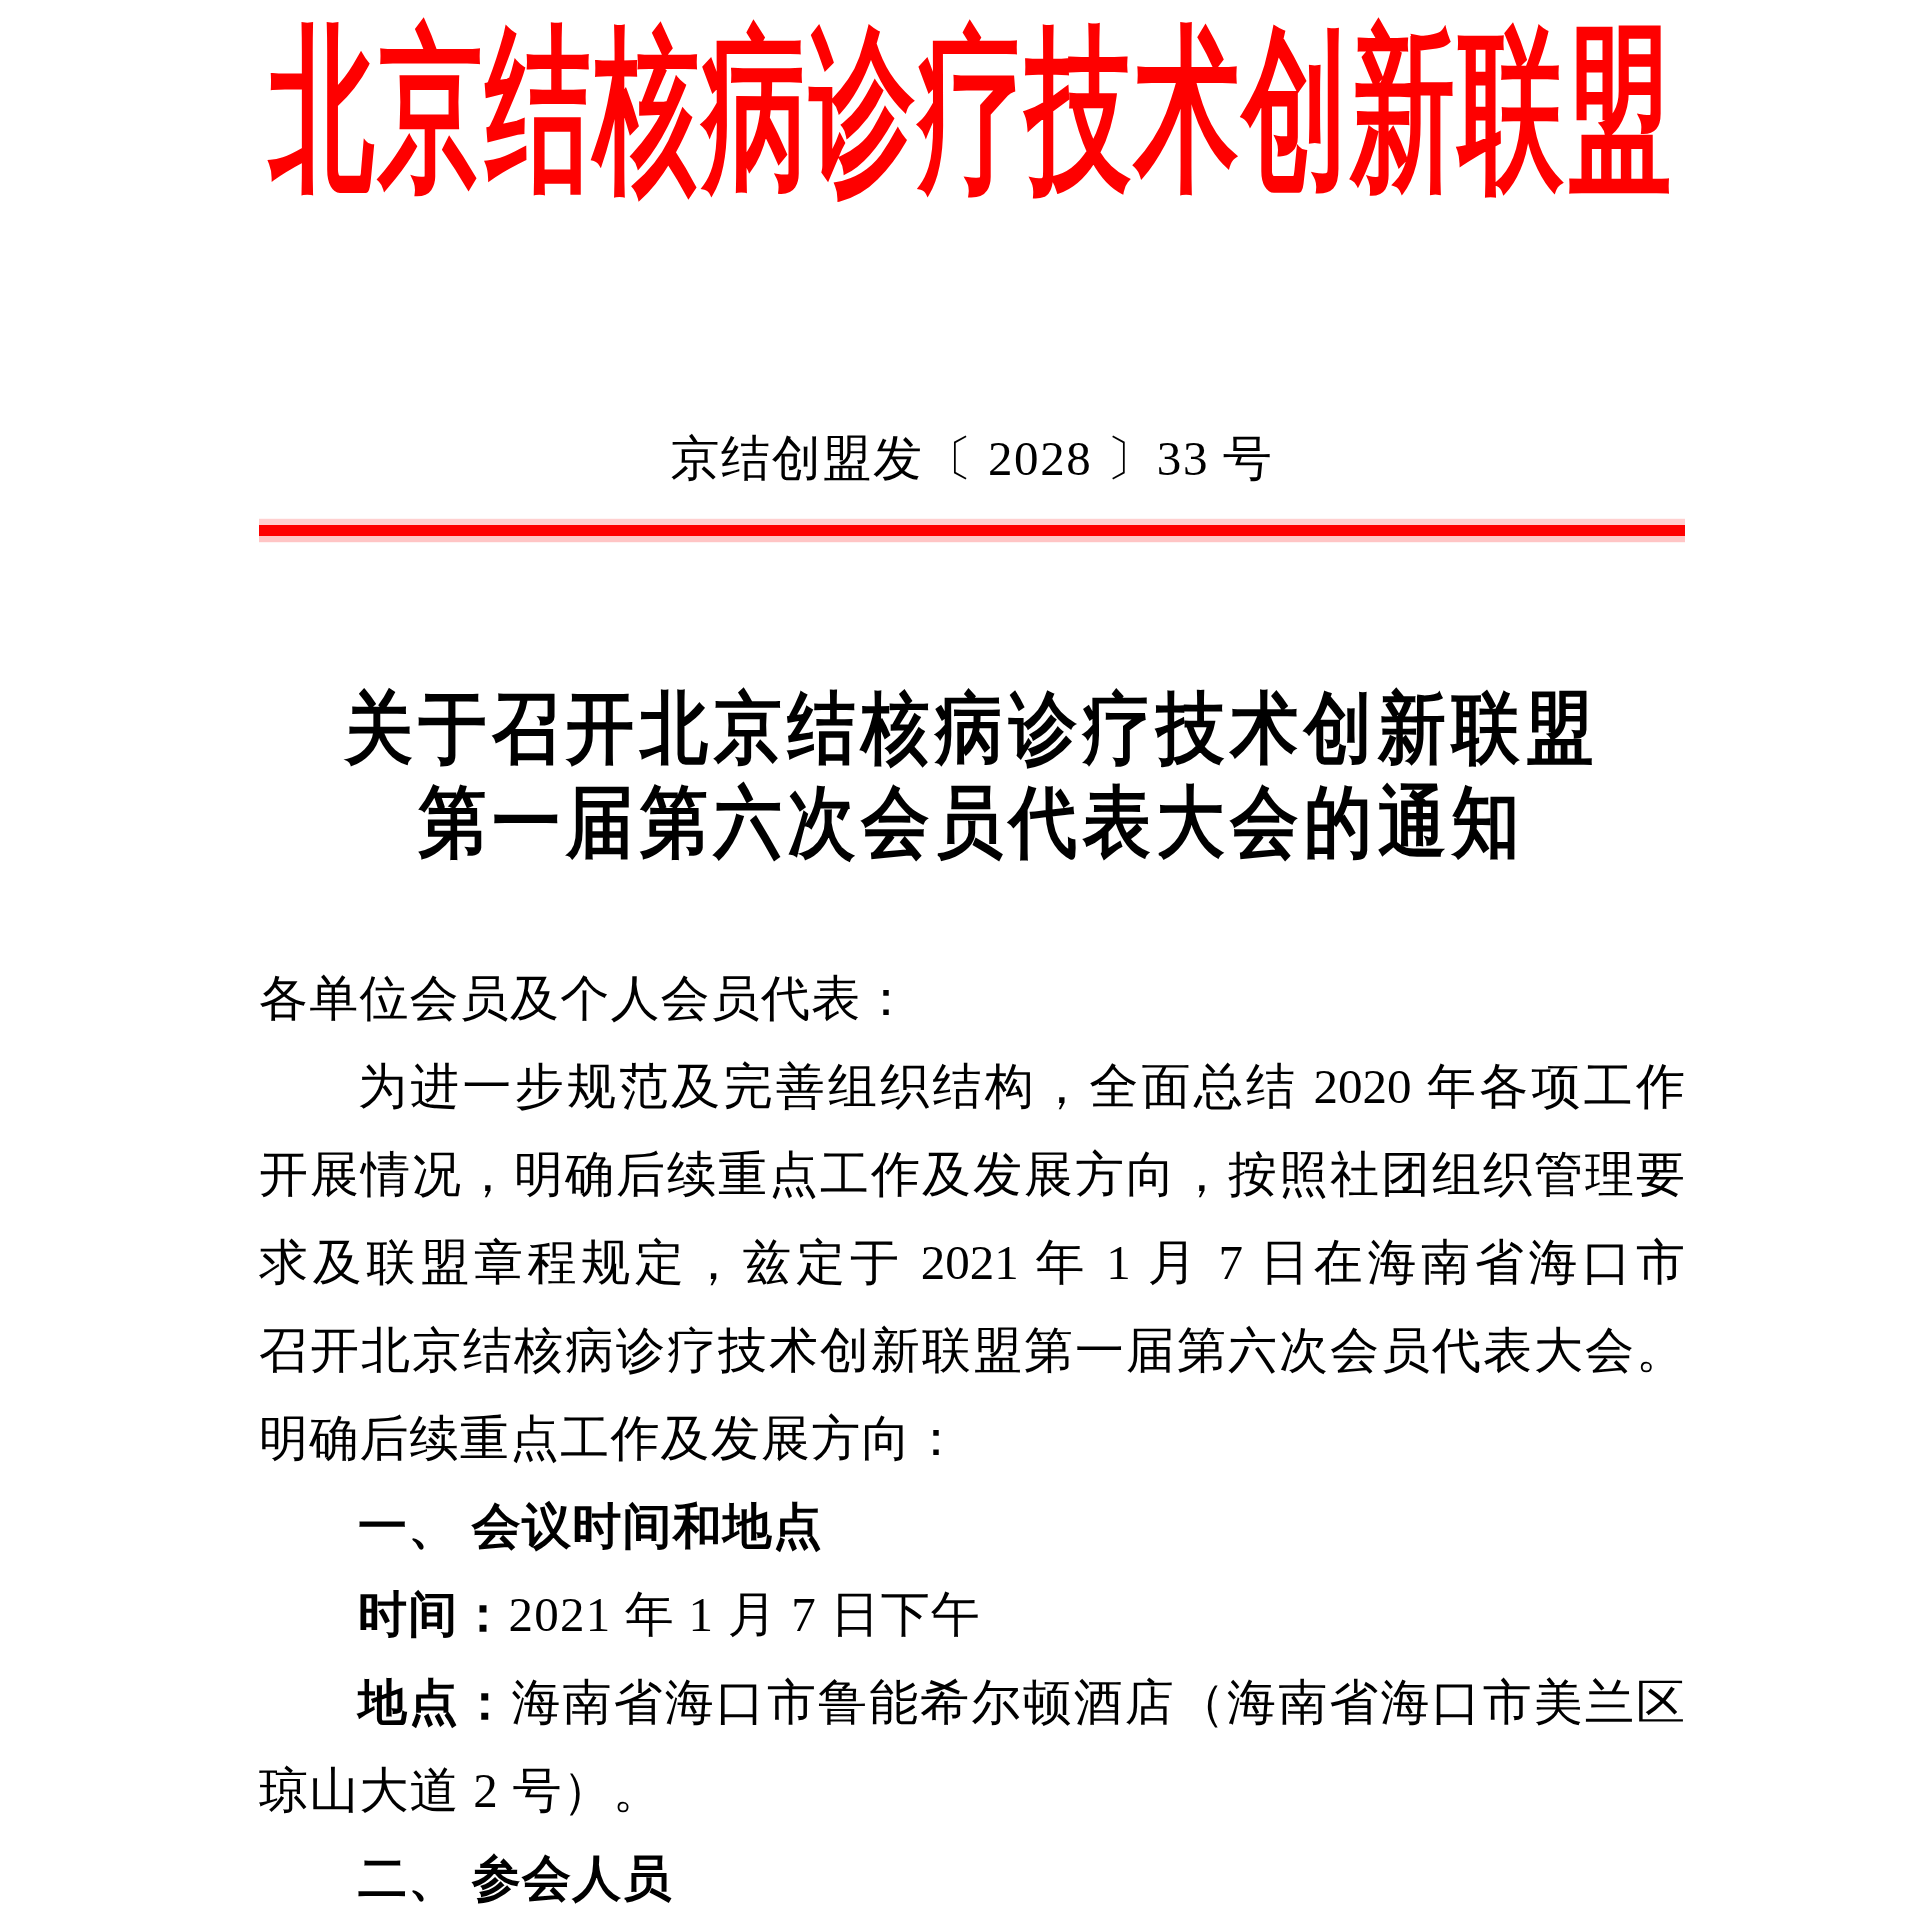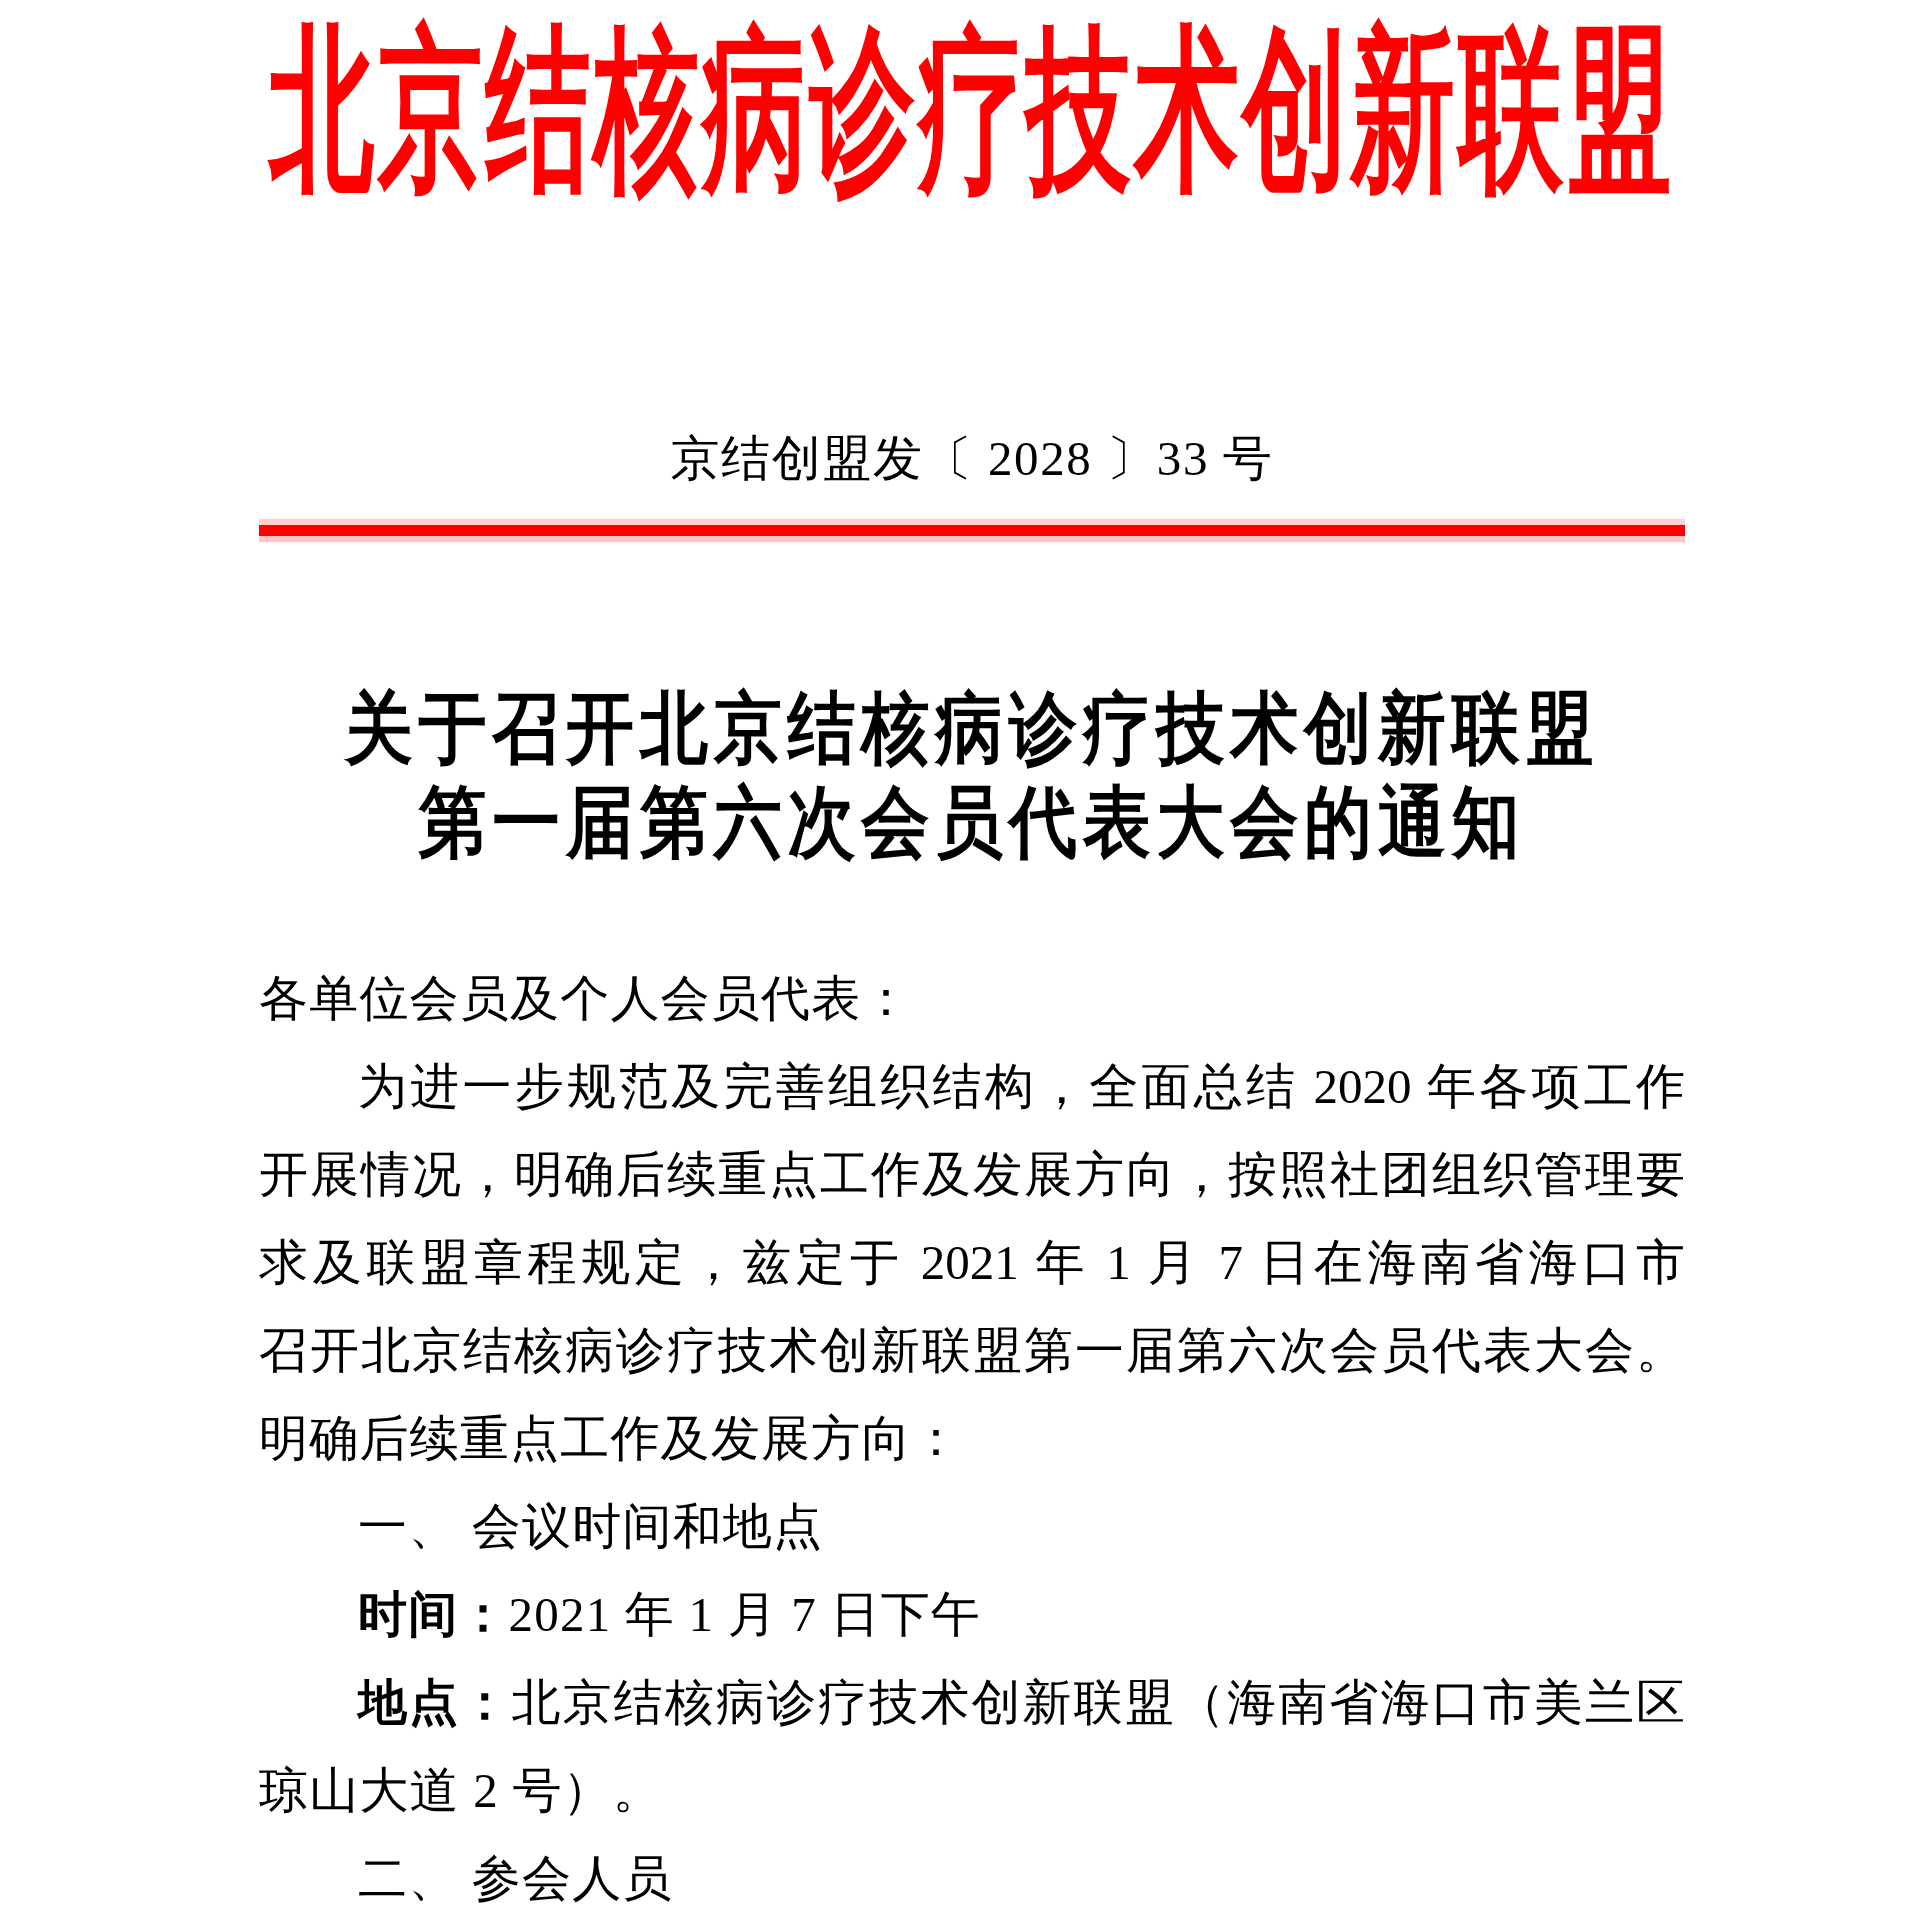--- a/index.html
+++ b/index.html
@@ -66,21 +66,21 @@
     line-height:88px;
   }
   .line{letter-spacing:1.2px;}
   .line.indent{text-indent:99px;}
   .line.justify{
     text-align:justify;
     text-align-last:justify;
     text-justify:inter-ideograph;
     letter-spacing:0;
   }
-  .line.bold{font-weight:normal;}
+  .line.bold{font-weight:bold;}
   .label{font-weight:bold;}
 </style>
 </head>
 <body>
 
 <div class="page">
 
   <div class="org-title">北京结核病诊疗技术创新联盟</div>
 
   <div class="doc-number">京结创盟发〔 2028 〕33 号</div>
@@ -102,21 +102,21 @@
     <div class="line justify">求及联盟章程规定，兹定于 2021 年 1 月 7 日在海南省海口市</div>
 
     <div class="line justify">召开北京结核病诊疗技术创新联盟第一届第六次会员代表大会。</div>
 
     <div class="line">明确后续重点工作及发展方向：</div>
 
     <div class="line indent bold">一、 会议时间和地点</div>
 
     <div class="line indent"><span class="label">时间：</span><span>2021 年 1 月 7 日下午</span></div>
 
-    <div class="line indent justify"><span class="label">地点：</span><span>北京结核病诊疗技术创新联盟（海南省海口市美兰区</span></div>
+    <div class="line indent justify"><span class="label">地点：</span><span>海南省海口市鲁能希尔顿酒店（海南省海口市美兰区</span></div>
 
     <div class="line">琼山大道 2 号）。</div>
 
     <div class="line indent bold">二、 参会人员</div>
 
   </div>
 </div>
 
 
 </body></html>

